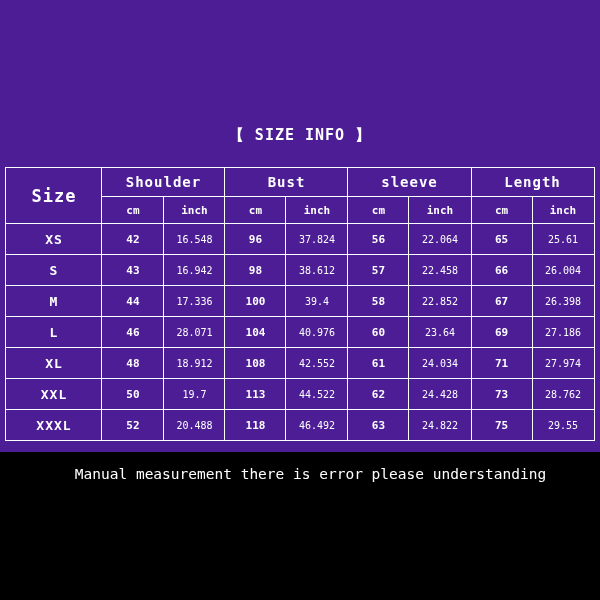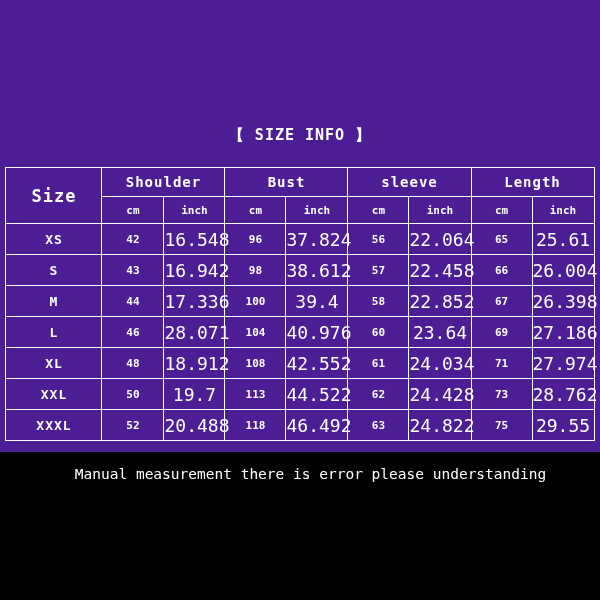--- a/index.html
+++ b/index.html
@@ -69,21 +69,21 @@
   .row-label {
     font-size: 13px;
     font-weight: bold;
     letter-spacing: 1px;
   }
   .cm {
     font-size: 11px;
     font-weight: bold;
   }
   .inch {
-    font-size: 18px;
+    font-size: 10px;
     font-weight: normal;
   }
   tbody tr {
     height: 31px;
   }
   .note {
     text-align: center;
     font-family: "DejaVu Sans Mono", monospace;
     font-size: 14.5px;
     line-height: 1.55;

